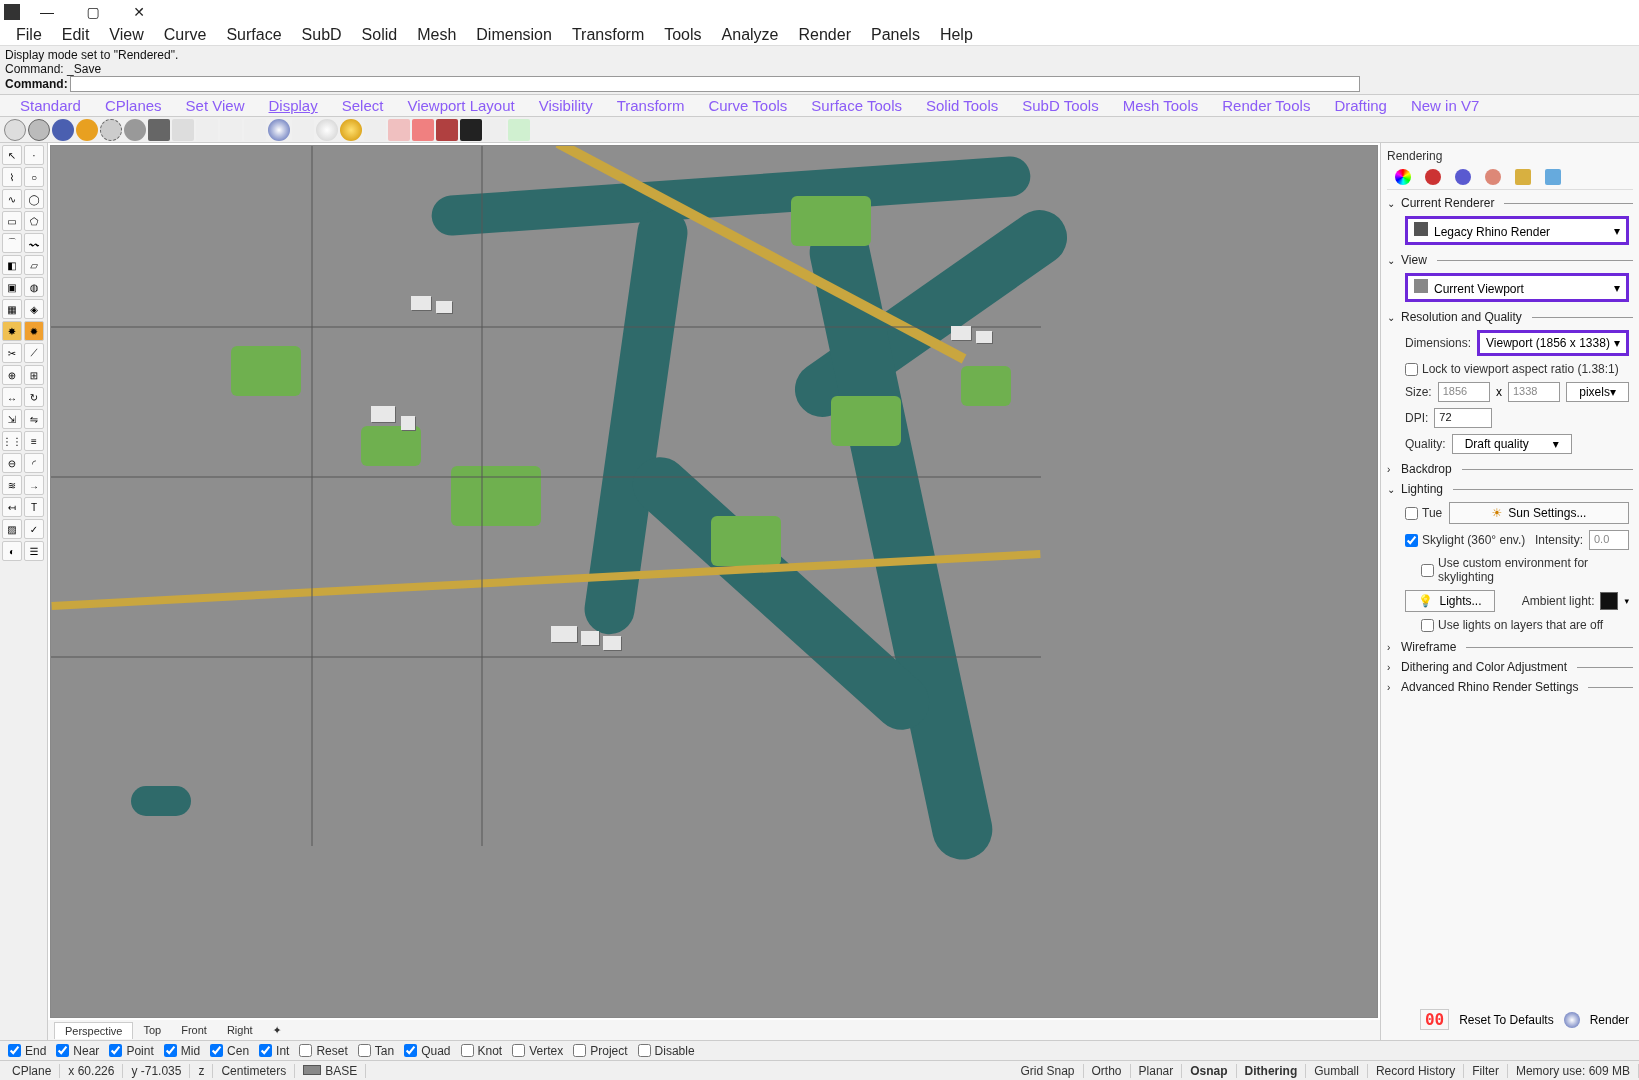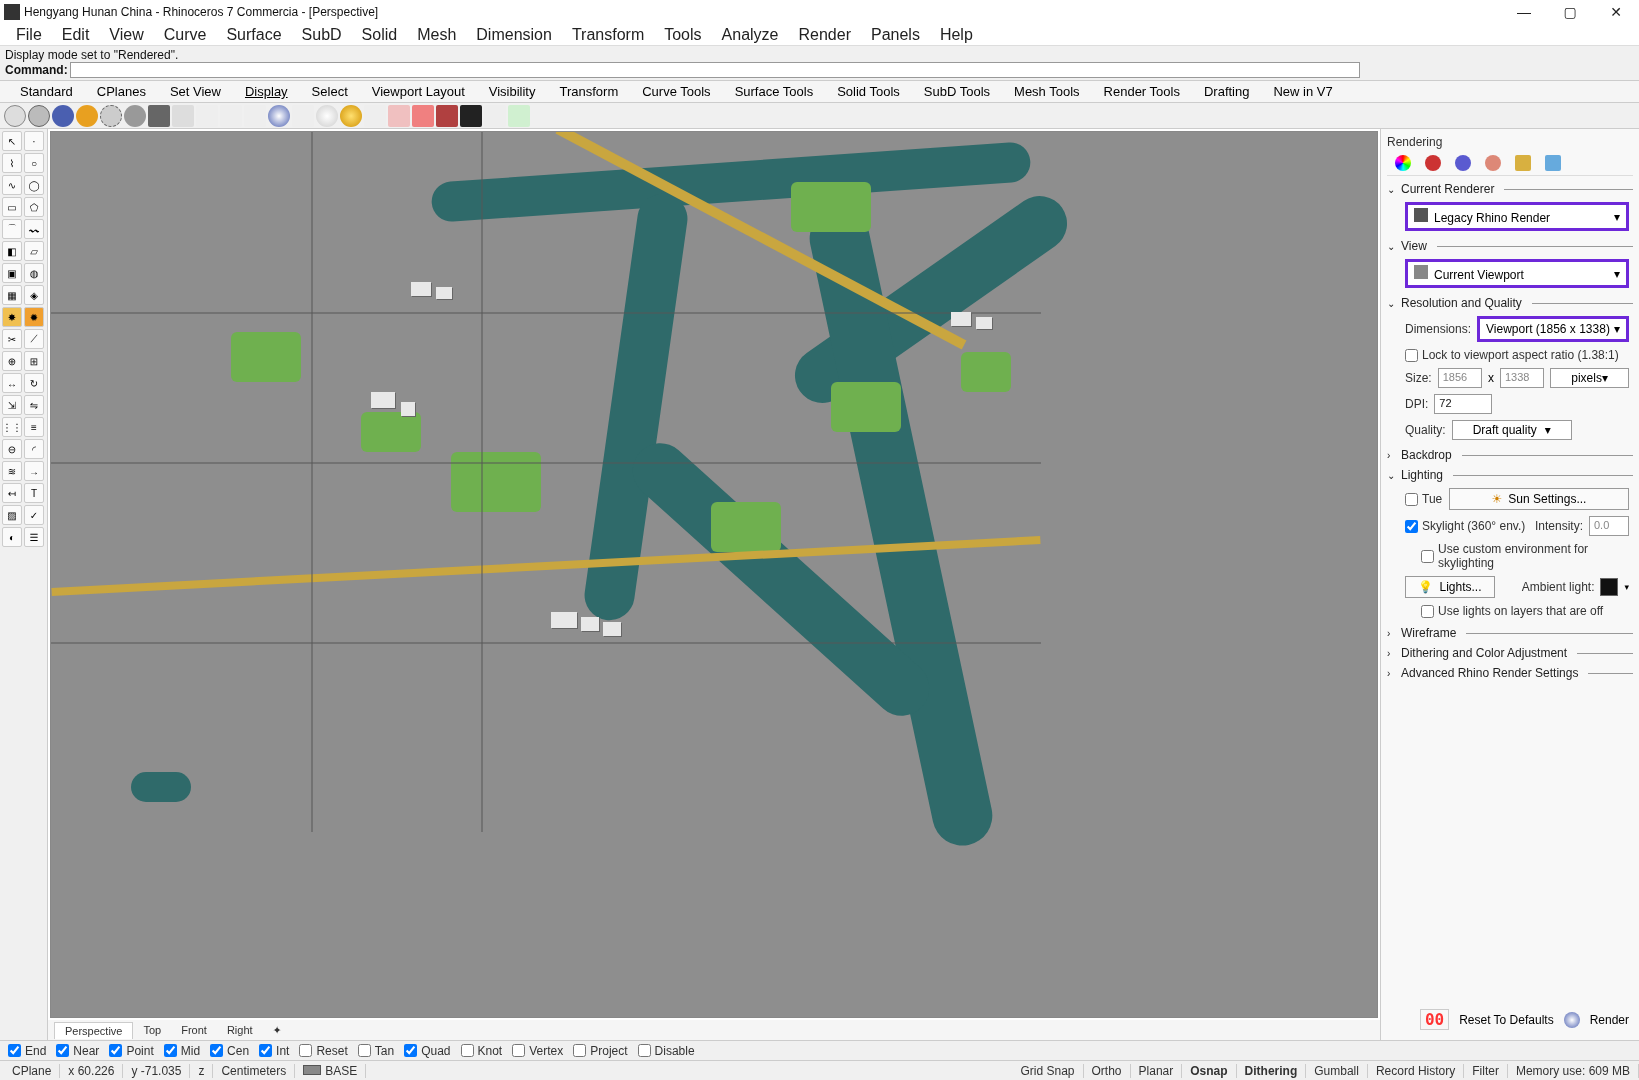--- a/index.html
+++ b/index.html
@@ -8,21 +8,21 @@
 .titlebar .icon { width: 16px; height: 16px; background: #333; margin-right: 4px; }
 .titlebar .title { flex: 1; font-size: 12px; color: #111; }
 .winbtns { display: flex; }
 .winbtn { width: 46px; height: 24px; display: flex; align-items: center; justify-content: center; font-size: 14px; color: #222; }
 .menubar { height: 22px; display: flex; align-items: center; background: #fff; padding-left: 6px; gap: 0; border-bottom: 1px solid #ddd; }
 .menubar span { padding: 3px 10px; font-size: 16px; color: #222; }
 .cmdarea { background: #f0f0f0; padding: 2px 5px; font-size: 12px; color: #111; border-bottom: 1px solid #ccc; }
 .cmdarea .prompt { display: inline-block; font-weight: 600; }
 .cmdarea input { border: 1px solid #999; background: #fff; width: 1290px; height: 16px; font-size: 12px; }
 .tabstrip { height: 22px; display: flex; align-items: center; background: #f5f5f5; border-bottom: 1px solid #ccc; padding-left: 8px; gap: 0; }
-.tabstrip span { padding: 3px 12px; font-size: 13px; color: #000000; }
+.tabstrip span { padding: 3px 12px; font-size: 15px; color: #8b5cf6; }
 .tabstrip span.active { text-decoration: underline; }
 .toolbar-h { height: 26px; display: flex; align-items: center; background: #f0f0f0; padding-left: 4px; gap: 2px; border-bottom: 1px solid #ccc; }
 .tbtn { width: 22px; height: 22px; border-radius: 50%; display: inline-block; }
 .tbtn.sq { border-radius: 2px; }
 .mainrow { flex: 1; display: flex; min-height: 0; }
 .toolbox { width: 48px; background: #f0f0f0; border-right: 1px solid #ccc; display: flex; flex-direction: column; padding: 2px; gap: 2px; }
 .toolrow { display: flex; gap: 2px; }
 .tool { width: 20px; height: 20px; background: #fafafa; border: 1px solid #ccc; border-radius: 2px; display: flex; align-items: center; justify-content: center; font-size: 10px; }
 .viewport-wrap { flex: 1; display: flex; flex-direction: column; background: #fff; }
 .viewport { flex: 1; background: #8a8a8a; position: relative; margin: 2px; border: 1px solid #888; overflow: hidden; }
@@ -39,21 +39,21 @@
 .section-header { display: flex; align-items: center; font-size: 12px; color: #222; gap: 4px; }
 .section-header .chev { width: 10px; font-size: 10px; }
 .section-header .line { flex: 1; border-top: 1px solid #999; margin-left: 6px; }
 .section-body { padding: 6px 4px 2px 18px; display: flex; flex-direction: column; gap: 6px; }
 .combo { border: 3px solid #6d28d9; background: #fff; padding: 3px 6px; font-size: 12px; display: flex; align-items: center; justify-content: space-between; }
 .combo .cicon { width: 14px; height: 14px; background: #555; margin-right: 6px; display: inline-block; }
 .row { display: flex; align-items: center; gap: 6px; }
 .row label { font-size: 12px; color: #333; white-space: nowrap; }
 .spinner { border: 1px solid #999; background: #fff; width: 58px; height: 20px; font-size: 11px; padding: 2px 4px; text-align: left; color: #888; }
 .spinner.on { color: #111; }
-.select { border: 1px solid #999; background: #fff; height: 20px; font-size: 11px; padding: 2px 20px; display: flex; align-items: center; justify-content: space-between; flex: 1; max-width: 100px; }
+.select { border: 1px solid #999; background: #fff; height: 20px; font-size: 11px; padding: 2px 12px; display: flex; align-items: center; justify-content: space-between; flex: 1; max-width: 100px; }
 .chk { display: flex; align-items: center; gap: 4px; font-size: 12px; color: #333; }
 .chk input { width: 13px; height: 13px; }
 .btn { border: 1px solid #999; background: #fafafa; padding: 3px 10px; font-size: 12px; display: flex; align-items: center; justify-content: center; gap: 6px; }
 .colorsw { width: 18px; height: 18px; background: #111; border: 1px solid #666; }
 .footer-btns { display: flex; justify-content: flex-end; align-items: center; gap: 10px; padding: 6px 4px; margin-top: auto; }
 .digicon { font-family: monospace; color: #f33; font-weight: bold; font-size: 16px; border: 1px solid #ccc; padding: 0 4px; }
 .osnap-bar { height: 20px; display: flex; align-items: center; background: #f0f0f0; padding-left: 4px; gap: 2px; border-top: 1px solid #ccc; }
 .osnap-bar .chk { font-size: 11px; padding: 0 4px; }
 .statusbar { height: 20px; display: flex; align-items: center; background: #f0f0f0; padding-left: 4px; gap: 0; border-top: 1px solid #ccc; font-size: 11px; color: #333; }
 .statusbar span { padding: 0 8px; border-right: 1px solid #ccc; }
@@ -64,21 +64,20 @@
 .green { position: absolute; background: #6fb04f; border-radius: 6px; }
 .road { position: absolute; background: #555; }
 .gold { position: absolute; background: #c9a63f; }
 .bldg { position: absolute; background: #e8e8e8; box-shadow: 1px 1px 0 #666; }
 </style>
 </head>
 <body>
 
 <div class="titlebar">
   <span class="icon"></span>
-  <span class="title">Hengyang Hunan China - Rhinoceros 7 Commercia - [Perspective]</span>
   <div class="winbtns">
     <div class="winbtn">—</div>
     <div class="winbtn">▢</div>
     <div class="winbtn">✕</div>
   </div>
 </div>
 
 <div class="menubar" id="menubar">
     <span>File</span>
     <span>Edit</span>
@@ -92,20 +91,21 @@
     <span>Transform</span>
     <span>Tools</span>
     <span>Analyze</span>
     <span>Render</span>
     <span>Panels</span>
     <span>Help</span>
   </div>
 
 <div class="cmdarea">
   <div>Display mode set to "Rendered".</div>
+  <div><span>Command:</span> <span>_Save</span></div>
   <div style="display:flex;align-items:center;gap:2px;">
     <span class="prompt">Command:</span>
     <input style="">
   </div>
 </div>
 
 <div class="tabstrip" id="tabstrip">
     <span>Standard</span>
     <span>CPlanes</span>
     <span>Set View</span>

